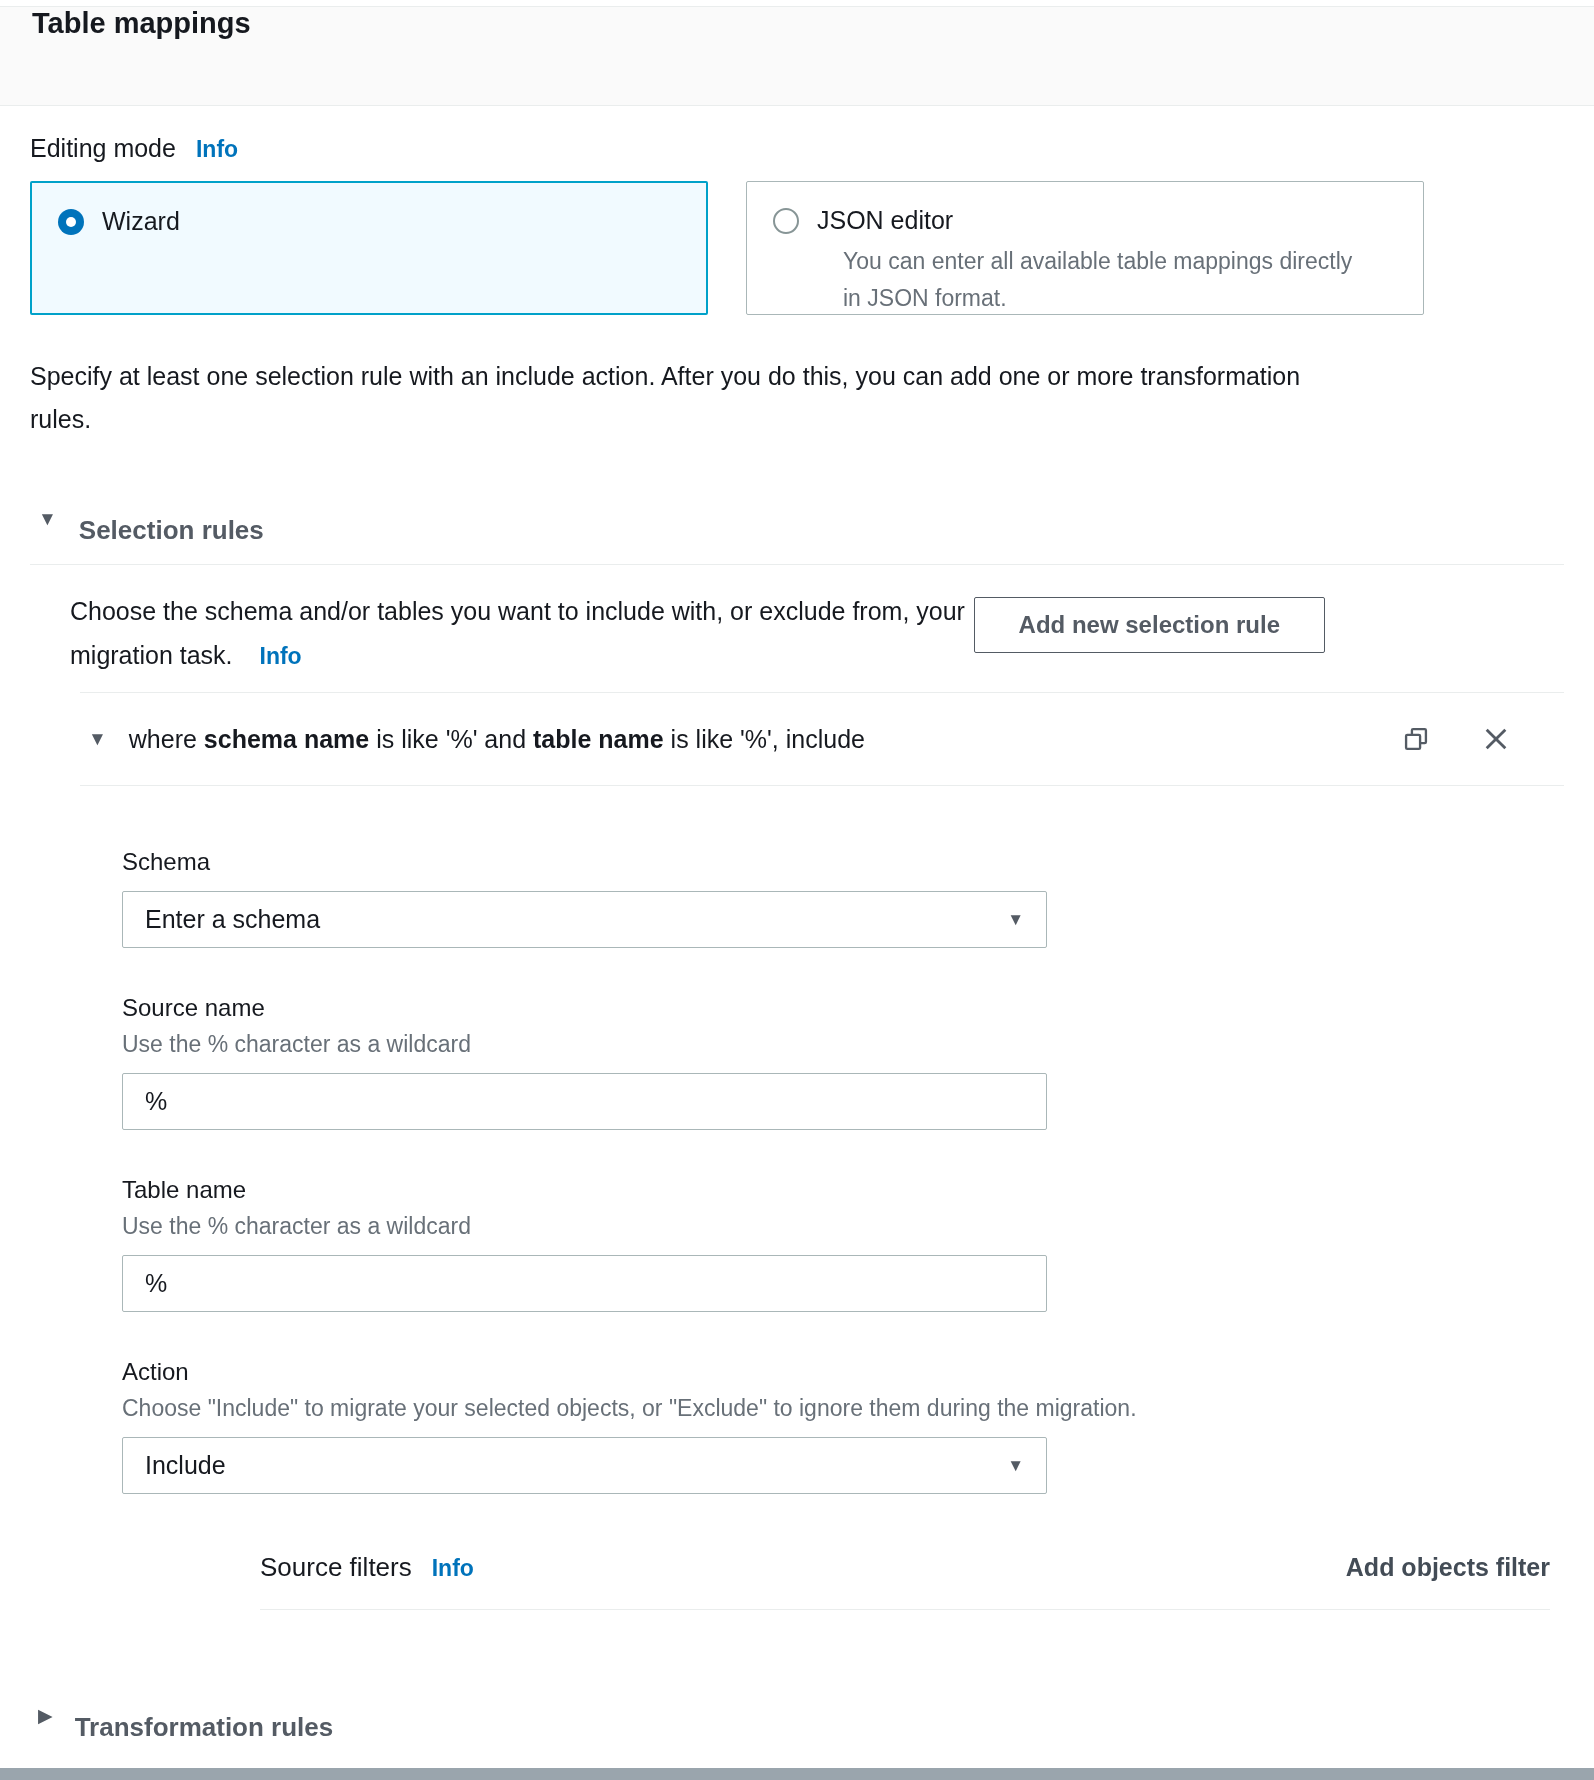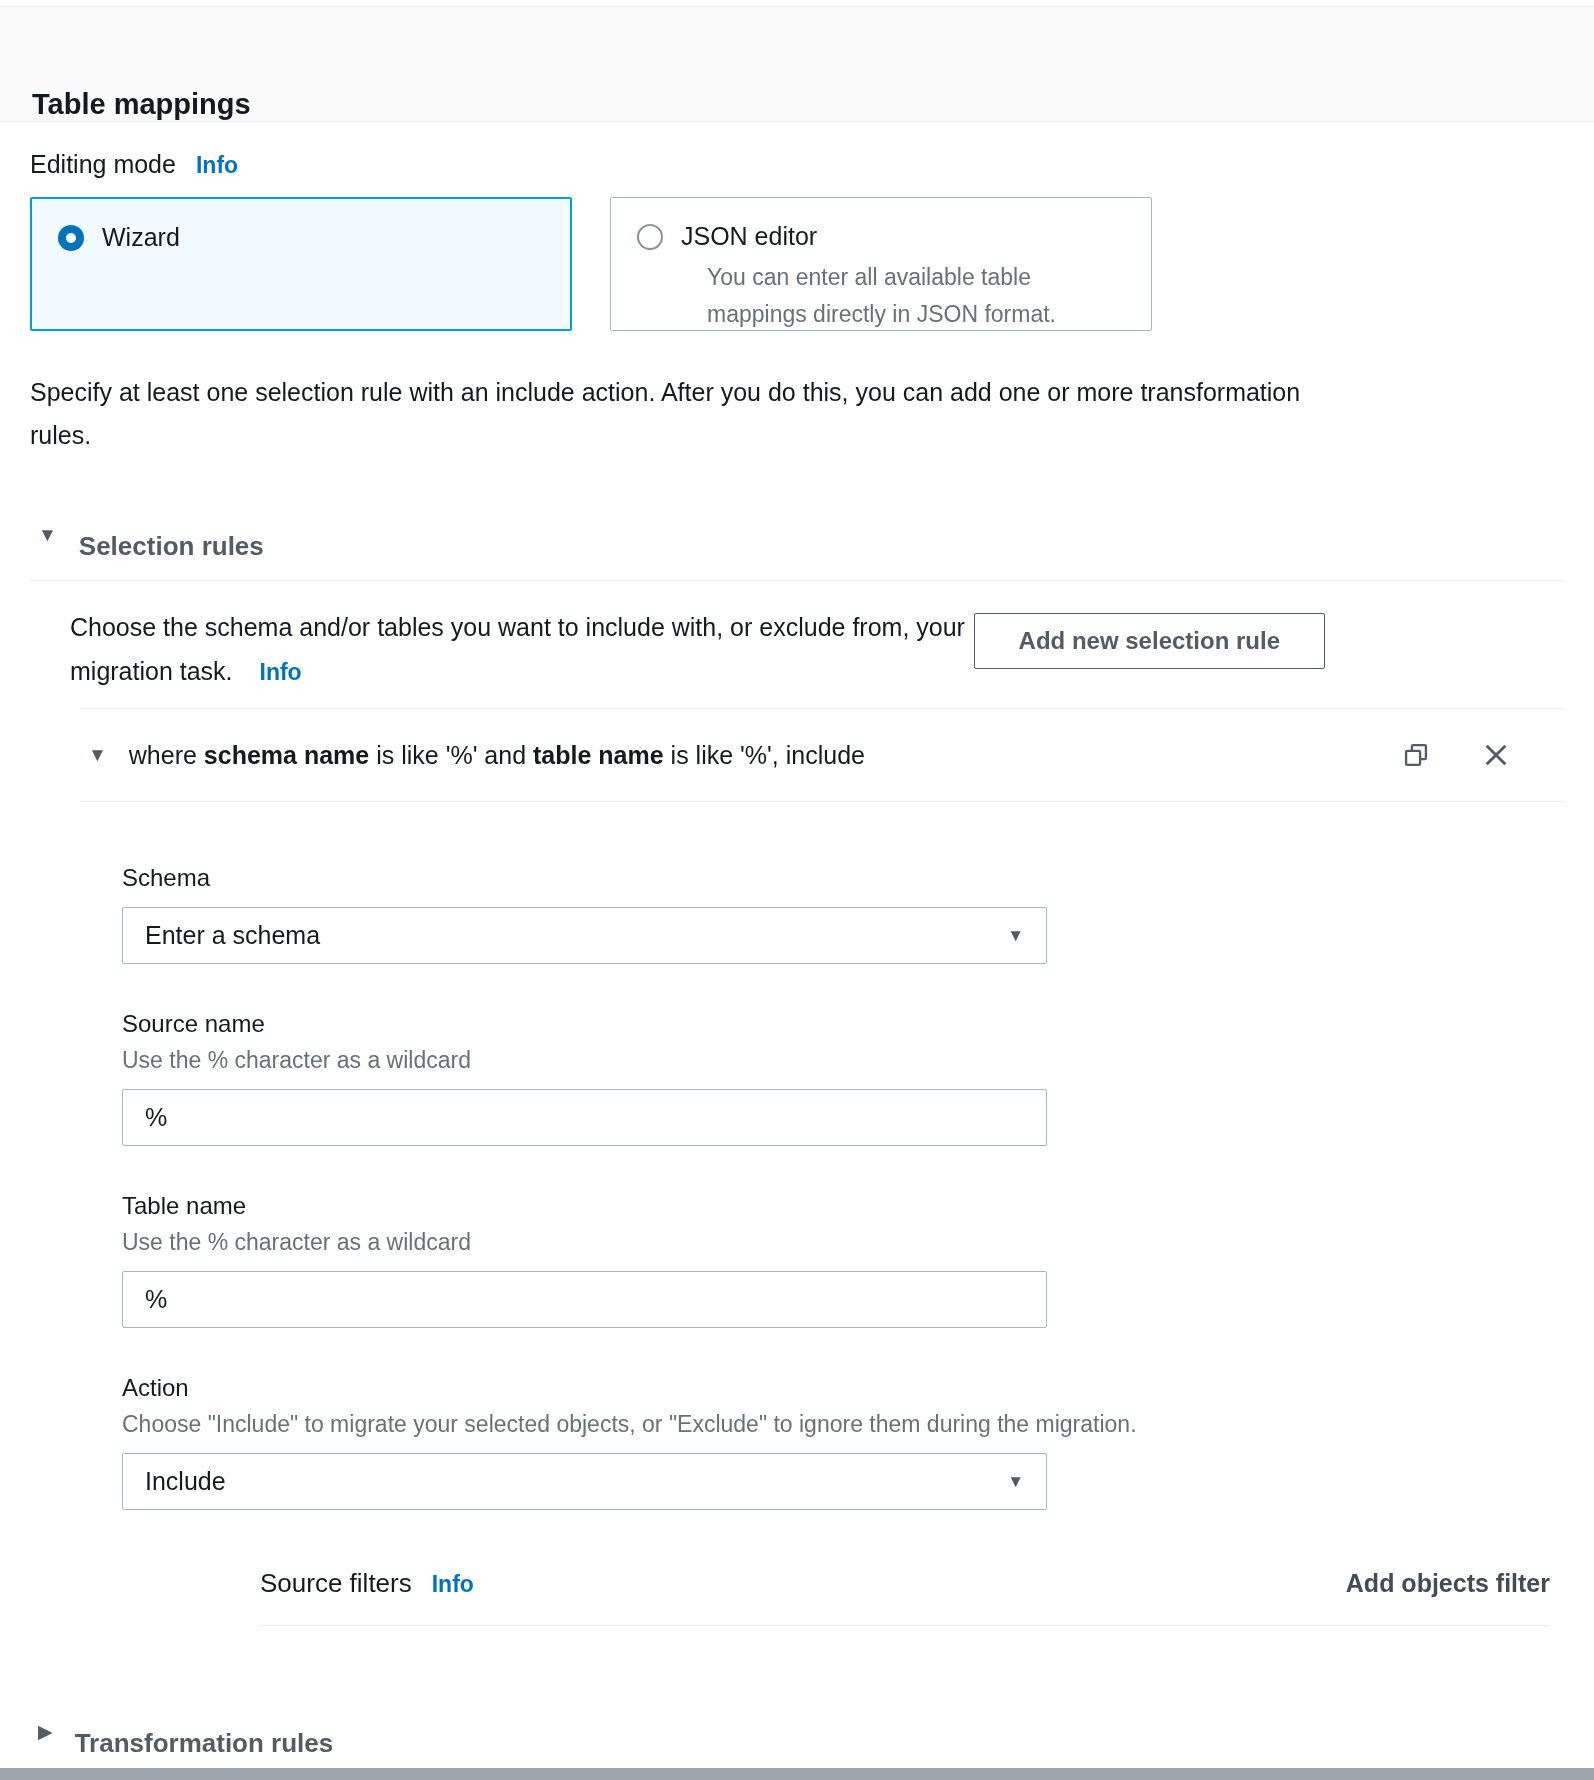--- a/index.html
+++ b/index.html
@@ -10,45 +10,45 @@
     position: relative;
     overflow: hidden;
     background: #ffffff;
     font-family: "Liberation Sans", sans-serif;
     color: var(--text-primary, #16191f);
   }
 
   
   .header-band {
     margin-top: 6px;
-    height: 116px;
+    height: 100px;
     background: var(--header-bg, #fafafa);
     border-top: 1px solid var(--divider, #eaeded);
     border-bottom: 1px solid var(--divider, #eaeded);
     display: flex;
-    align-items: flex-end;
+    align-items: flex-start;
     padding: 0 32px;
   }
   .page-title { font-size: 29px; font-weight: bold; color: var(--text-primary, #16191f); }
 
   .content { padding: 0 30px; }
 
   
   .field-label-row { margin-top: 28px; font-size: 25px; display: flex; align-items: baseline; }
   .info-link {
     color: var(--link-blue, #0073bb);
     font-weight: bold;
     font-size: 23px;
     margin-left: 20px;
     cursor: pointer;
     text-decoration: none;
   }
   .cards-row { margin-top: 18px; display: flex; gap: 38px; }
   .mode-card {
-    width: 542px;
+    width: 678px;
     height: 134px;
     border: 1px solid var(--card-border, #aab7b8);
     background: #ffffff;
     border-radius: 2px;
     padding: 24px 24px 0 26px;
     cursor: pointer;
   }
   .mode-card.selected {
     border: 2px solid var(--selected-border, #00a1c9);
     background: var(--selected-bg, #f1faff);

